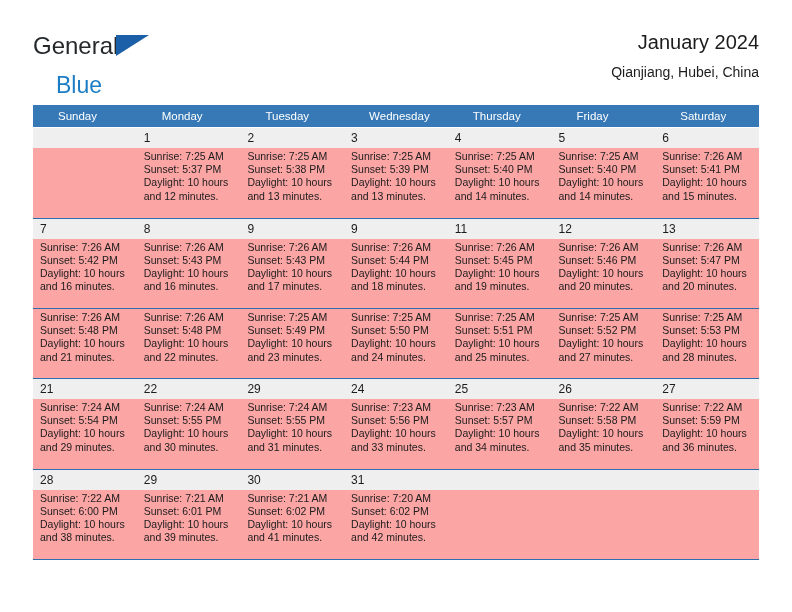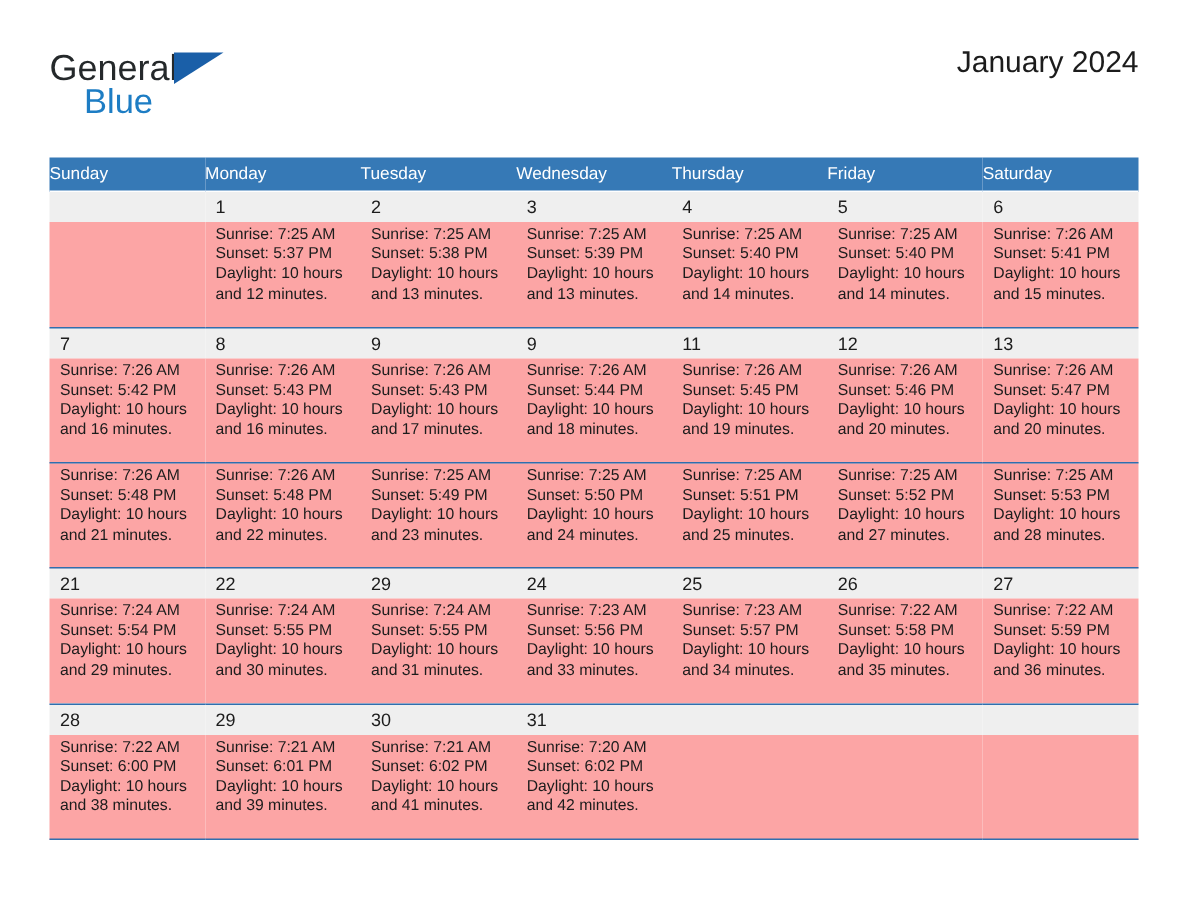--- a/index.html
+++ b/index.html
@@ -41,21 +41,21 @@
     left: 0;
     top: 0;
     font-size: 24px;
     letter-spacing: 0px;
     color: #25292b;
     font-family: "Liberation Sans", sans-serif;
   }
   .brand-blue {
     position: absolute;
     left: 23px;
-    top: 22px;
+    top: 40px;
     font-size: 23px;
     color: #1d7dc4;
     font-family: "Liberation Sans", sans-serif;
   }
   .brand-triangle {
     position: absolute;
     left: 83px;
     top: 3px;
     width: 0;
     height: 0;
@@ -93,21 +93,21 @@
     table-layout: fixed;
   }
   .calendar col { width: 103.71px; }
 
   .dow-row th {
     background: #3679b6;
     color: #ffffff;
     font-size: 11.5px;
     font-weight: normal;
     text-align: left;
-    padding: 5px 0 5px 0;
+    padding: 5px 0 5px 25px;
     height: 17px;
     box-sizing: border-box;
     border: none;
   }
 
   .daynum-row td {
     background: #efefef;
     font-size: 12px;
     color: #1c1c1c;
     text-align: left;
@@ -138,20 +138,21 @@
 <div class="page">
 
   <div class="header">
     <div class="brand">
       <span class="brand-general">General</span>
       <span class="brand-triangle"></span>
       <span class="brand-blue">Blue</span>
     </div>
     <div class="title-block">
       <div class="cal-title">January 2024</div>
+      <div class="cal-subtitle">Qianjiang, Hubei, China</div>
     </div>
   </div>
 
   <table class="calendar">
     <colgroup>
       <col>
         <col>
         <col>
         <col>
         <col>

